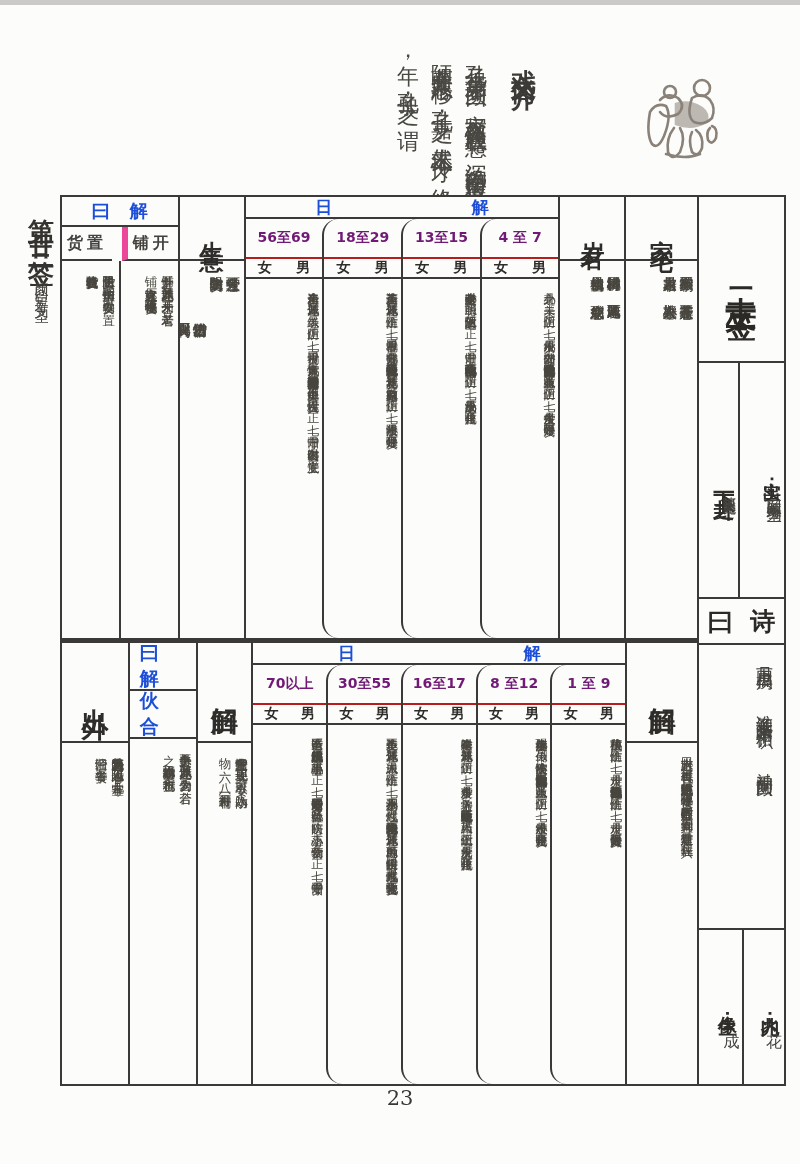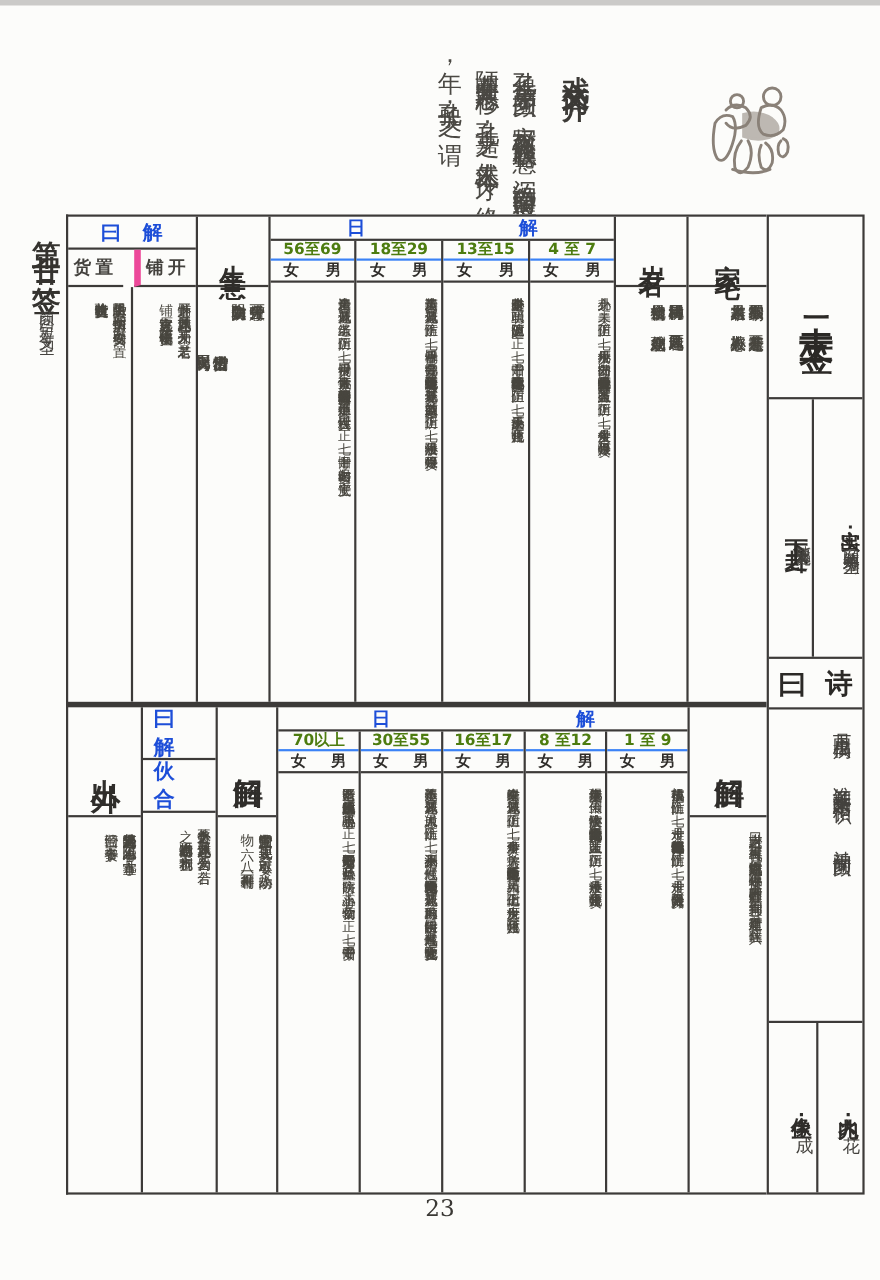--- a/index.html
+++ b/index.html
@@ -51,23 +51,23 @@
   .content > .ccell { flex:1; }
   .ccell { writing-mode:vertical-rl; text-orientation:upright; overflow:hidden;
            padding:5px 2px; font-size:12.5px; line-height:16.5px; color:#48463f; }
   .ccell + .ccell { border-left:2px solid #3c3a38; }
   .ccell p { line-height:16.5px; }
   .ccell p.offset { padding-top:46px; }
   .poem13 { font-size:14px; line-height:17px; }
   .half { width:50%; }
   .agecols { display:flex; flex:1; }
   .agecol { flex:1; display:flex; flex-direction:column; }
-  .agecol + .agecol { border-left:2px solid #3c3a38; }
-  .range { height:18px; display:flex; align-items:center; justify-content:center;
-           font-size:14px; font-weight:bold; border-bottom:2px solid #3b82f6; color:#4d7c0f; }
+  .agecol + .agecol { border-left:2px solid #3c3a38;border-radius:16px; }
+  .range { height:40px; display:flex; align-items:center; justify-content:center;
+           font-size:14px; font-weight:bold; border-bottom:2px solid #b91c1c; color:#701a75; }
   .mf { height:20px; display:flex; align-items:center; justify-content:space-around;
         font-size:14px; font-weight:bold; border-bottom:2px solid #3c3a38; color:#2f2d2a; }
   .agebody { flex:1; display:flex; writing-mode:vertical-rl; text-orientation:upright;
              overflow:hidden; padding:4px 1px; font-size:12px; line-height:16.5px; color:#48463f; }
 
   .stackhead { flex:none; display:flex; align-items:center; justify-content:center;
                border-bottom:2px solid #3c3a38; }
   .stackhead span { writing-mode:vertical-rl; text-orientation:upright; font-size:27px;
                     font-weight:bold; letter-spacing:5px; color:#2f2d2a; }
 

